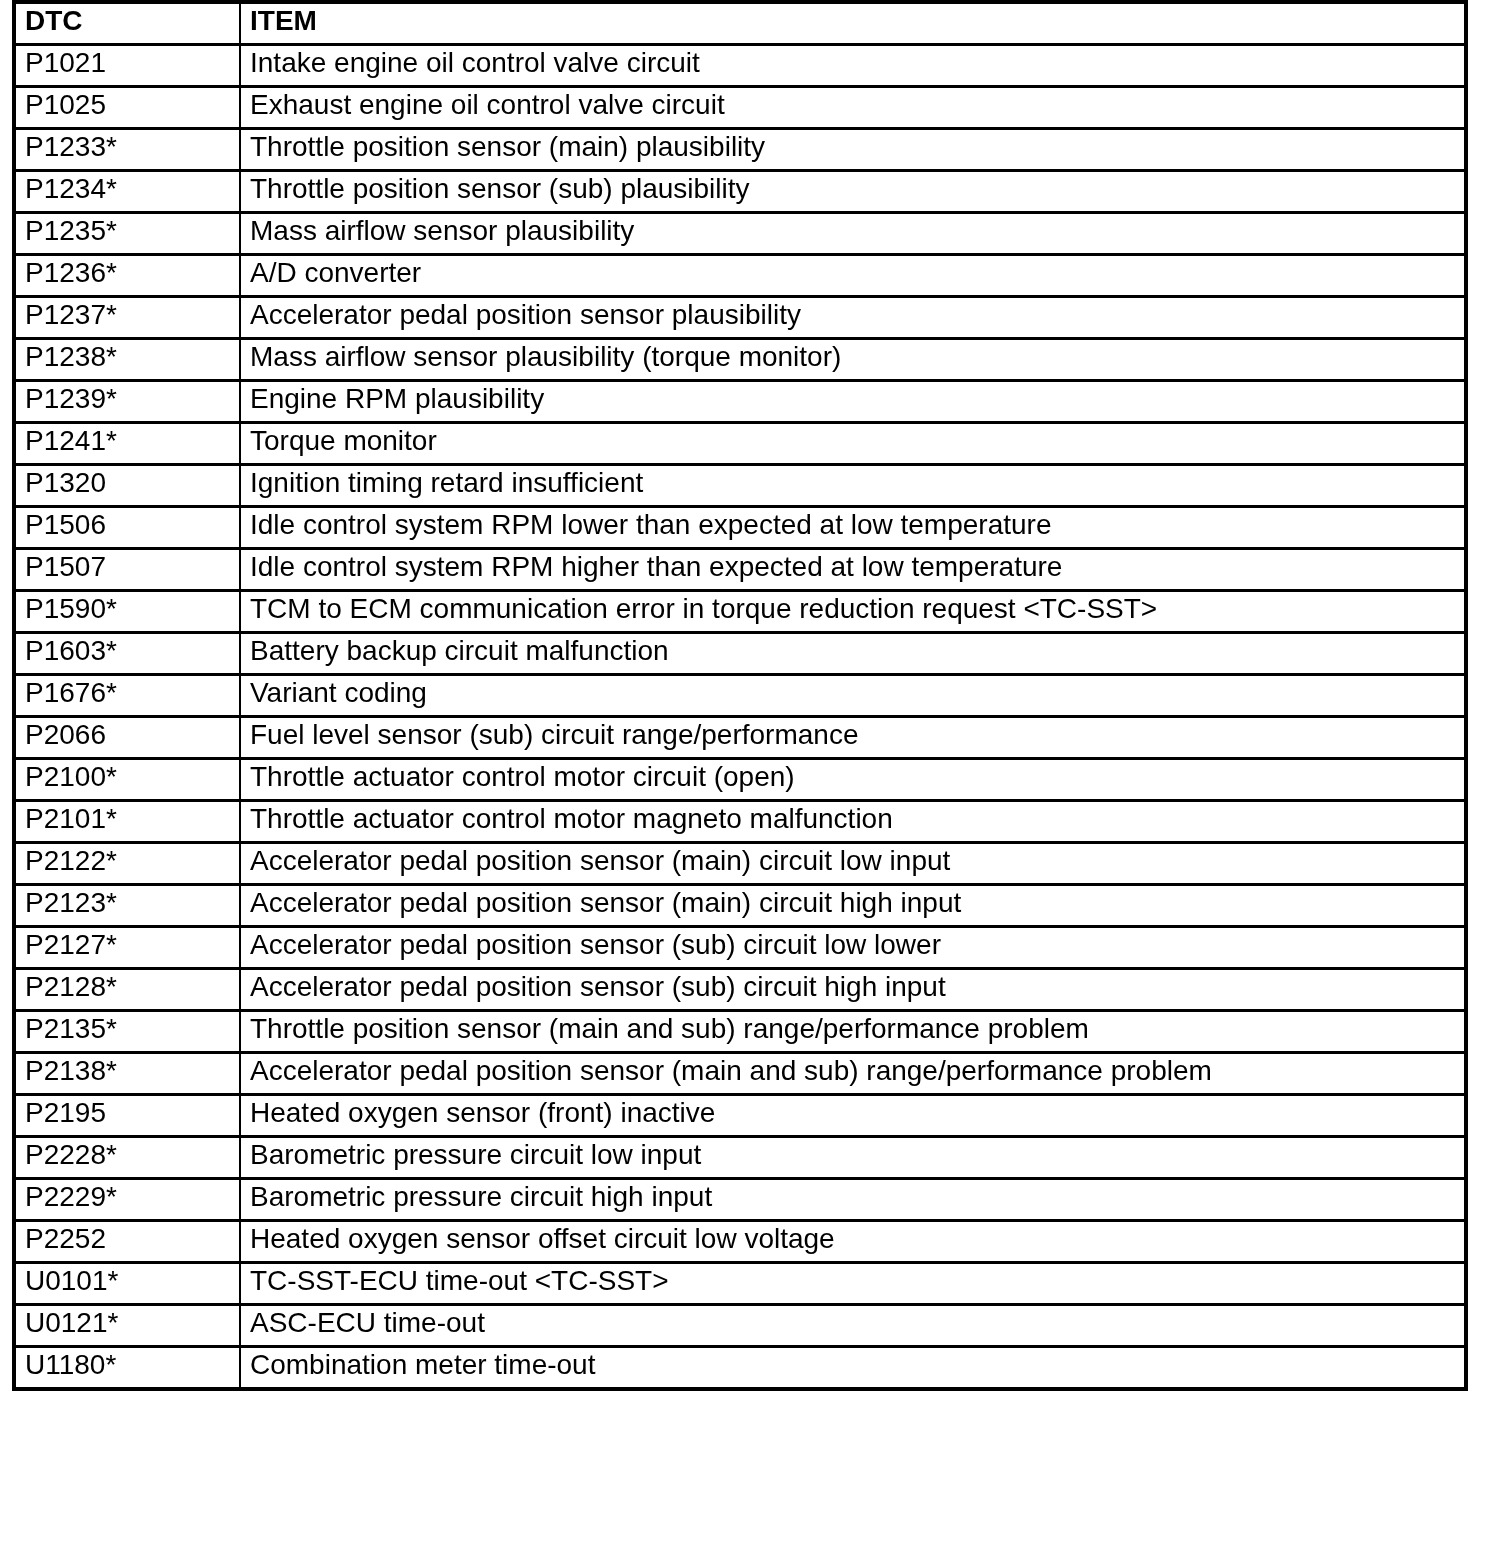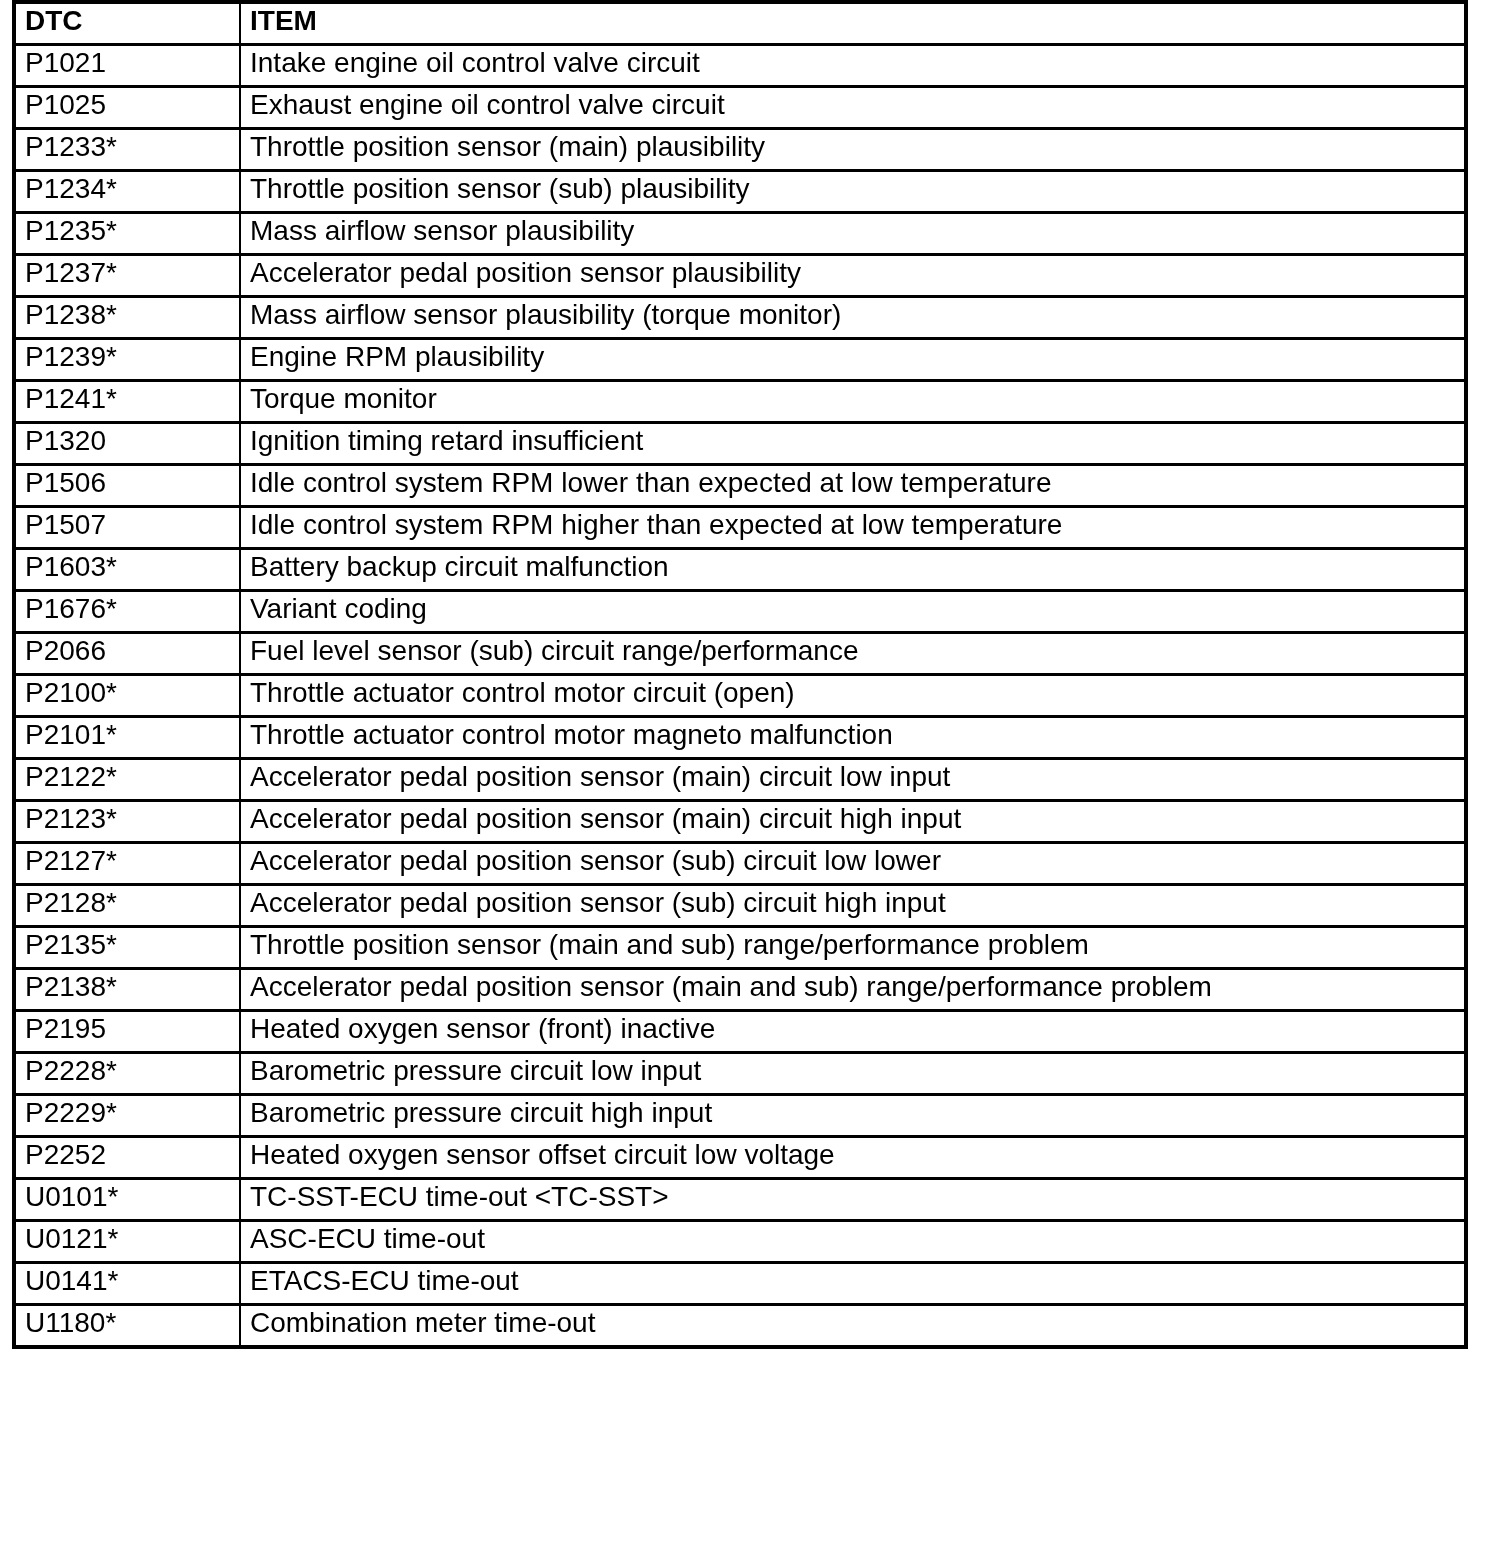--- a/index.html
+++ b/index.html
@@ -82,20 +82,24 @@
       </tr>
       <tr>
         <td class="dtc-cell">P1234*</td>
         <td class="item-cell">Throttle position sensor (sub) plausibility</td>
       </tr>
       <tr>
         <td class="dtc-cell">P1235*</td>
         <td class="item-cell">Mass airflow sensor plausibility</td>
       </tr>
       <tr>
+        <td class="dtc-cell">P1236*</td>
+        <td class="item-cell">A/D converter</td>
+      </tr>
+      <tr>
         <td class="dtc-cell">P1237*</td>
         <td class="item-cell">Accelerator pedal position sensor plausibility</td>
       </tr>
       <tr>
         <td class="dtc-cell">P1238*</td>
         <td class="item-cell">Mass airflow sensor plausibility (torque monitor)</td>
       </tr>
       <tr>
         <td class="dtc-cell">P1239*</td>
         <td class="item-cell">Engine RPM plausibility</td>
@@ -110,20 +114,24 @@
       </tr>
       <tr>
         <td class="dtc-cell">P1506</td>
         <td class="item-cell">Idle control system RPM lower than expected at low temperature</td>
       </tr>
       <tr>
         <td class="dtc-cell">P1507</td>
         <td class="item-cell">Idle control system RPM higher than expected at low temperature</td>
       </tr>
       <tr>
+        <td class="dtc-cell">P1590*</td>
+        <td class="item-cell">TCM to ECM communication error in torque reduction request &lt;TC-SST&gt;</td>
+      </tr>
+      <tr>
         <td class="dtc-cell">P1603*</td>
         <td class="item-cell">Battery backup circuit malfunction</td>
       </tr>
       <tr>
         <td class="dtc-cell">P1676*</td>
         <td class="item-cell">Variant coding</td>
       </tr>
       <tr>
         <td class="dtc-cell">P2066</td>
         <td class="item-cell">Fuel level sensor (sub) circuit range/performance</td>
@@ -176,23 +184,19 @@
         <td class="dtc-cell">P2252</td>
         <td class="item-cell">Heated oxygen sensor offset circuit low voltage</td>
       </tr>
       <tr>
         <td class="dtc-cell">U0101*</td>
         <td class="item-cell">TC-SST-ECU time-out &lt;TC-SST&gt;</td>
       </tr>
       <tr>
         <td class="dtc-cell">U0121*</td>
         <td class="item-cell">ASC-ECU time-out</td>
-      </tr>
-      <tr>
-        <td class="dtc-cell">U0141*</td>
-        <td class="item-cell">ETACS-ECU time-out</td>
       </tr>
       <tr>
         <td class="dtc-cell">U1180*</td>
         <td class="item-cell">Combination meter time-out</td>
       </tr>
     </tbody>
 </table>
 
 </body></html>

